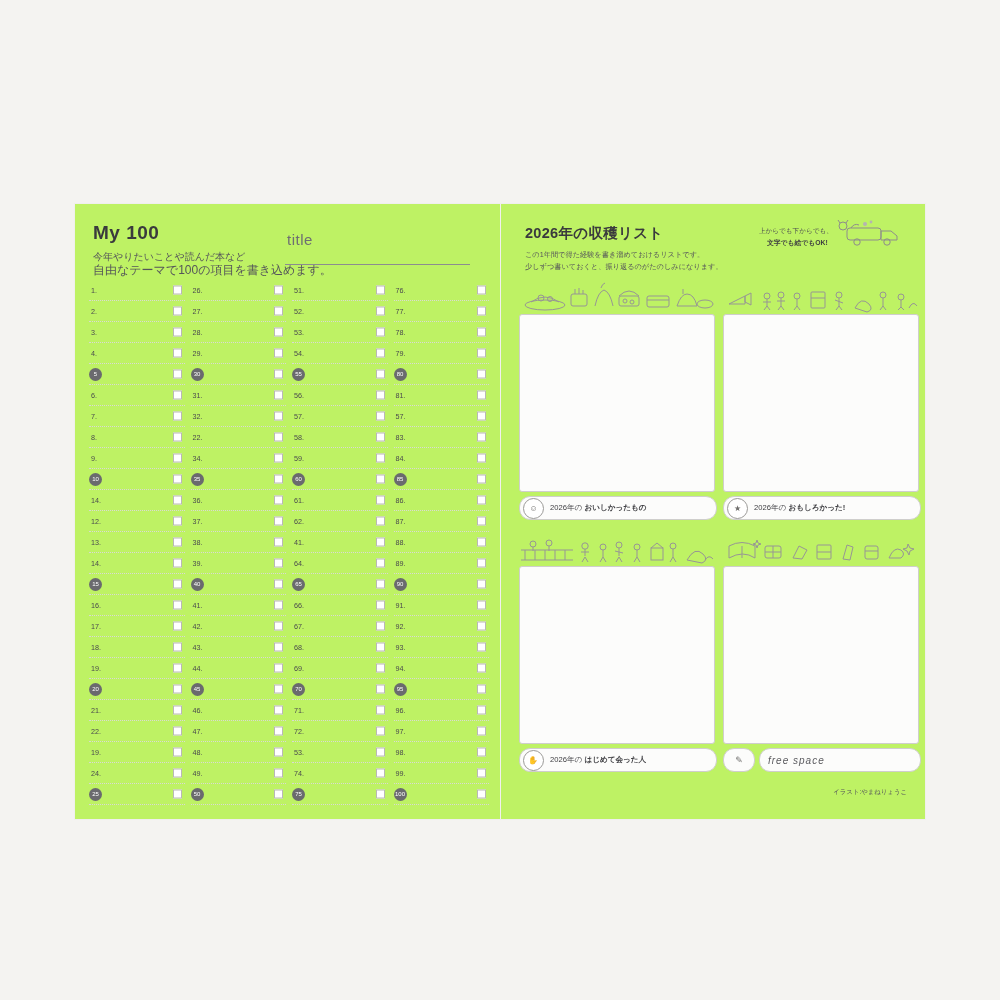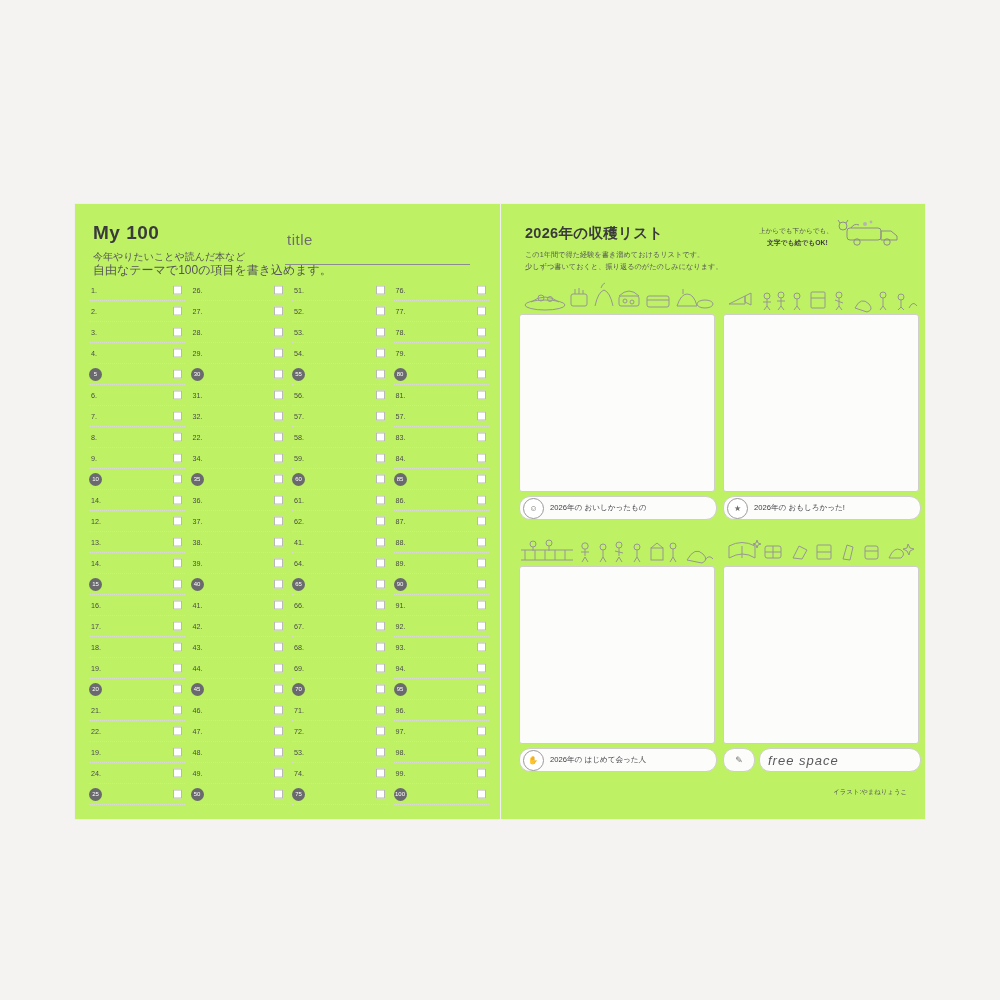--- a/index.html
+++ b/index.html
@@ -99,23 +99,23 @@
     border:1px solid #cfcecc;border-radius:11px;background:#fcfcfb;
     display:flex;align-items:center;
   }
   .label .stamp{
     width:19px;height:19px;border-radius:50%;
     border:1.2px solid #9b9a98;margin-left:3px;margin-right:6px;
     display:flex;align-items:center;justify-content:center;
     font-size:8px;color:#6e6d6b;background:#fff;
   }
   .label .ltxt{font-size:7.6px;color:#3d3d41;}
-  .label .ltxt b{font-weight:normal;margin-top:16px;}
+  .label .ltxt b{font-weight:bold;margin-top:16px;}
   .label.free{width:160px;left:36px;}
-  .label.free .ltxt{font-style:italic;font-size:13px;color:#5a5a5e;letter-spacing:1px;}
+  .label.free .ltxt{font-style:italic;font-size:10px;color:#5a5a5e;letter-spacing:1px;}
   .freepen{
     position:absolute;left:0px;top:216px;width:30px;height:22px;
     border:1px solid #cfcecc;border-radius:11px;background:#fcfcfb;
     display:flex;align-items:center;justify-content:center;font-size:9px;color:#6e6d6b;
   }
   .credit{
     position:absolute;right:18px;top:584px;font-size:6.4px;color:#55555a;
   }
   svg{display:block;}
 </style>

